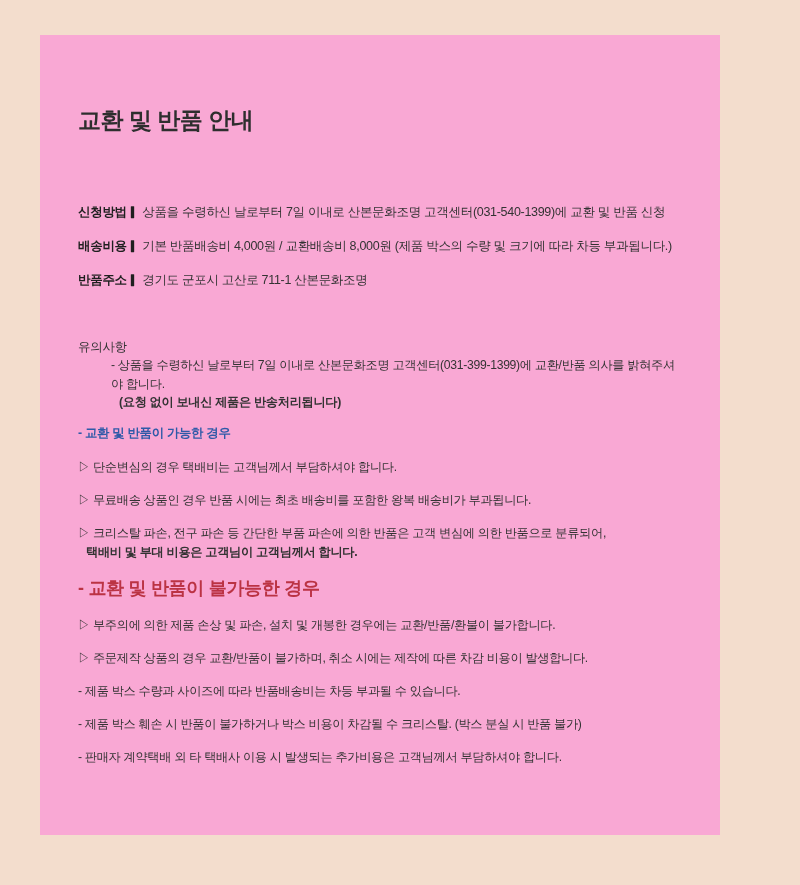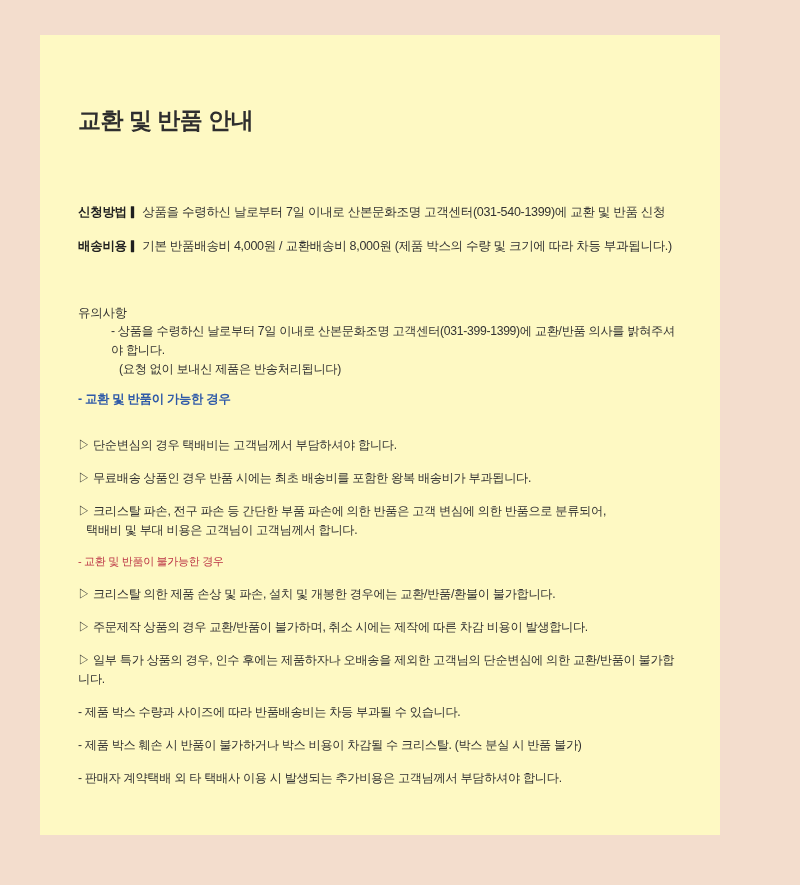--- a/index.html
+++ b/index.html
@@ -12,21 +12,21 @@
     background: #f3ddcd;
     font-family: "Liberation Sans", sans-serif;
     -webkit-font-smoothing: antialiased;
   }
   .page {
     position: absolute;
     left: 40px;
     top: 35px;
     width: 680px;
     height: 800px;
-    background: #fef9c3;
+    background: #f9a8d4;
   }
   .inner {
     padding: 0 38px;
   }
   h1.doc-title {
     margin: 0;
     padding-top: 70px;
     font-size: 23px;
     font-weight: bold;
     letter-spacing: -0.5px;
@@ -61,32 +61,33 @@
     letter-spacing: -0.3px;
     margin-bottom: 14px;
   }
   .line.tight {
     margin-bottom: 13px;
     margin-left: 33px;
   }
   .line .sub {
     display: block;
     padding-left: 8px;
+    font-weight: bold;
   }
   .heading-ok {
     font-size: 12.4px;
     font-weight: bold;
     color: #2f5aa8;
     letter-spacing: -0.3px;
-    margin-bottom: 28px;
+    margin-bottom: 16px;
     margin-top: 4px;
   }
   .heading-no {
-    font-size: 11px;
-    font-weight: normal;
+    font-size: 18px;
+    font-weight: bold;
     color: #bb3344;
     letter-spacing: -0.3px;
     margin-bottom: 16px;
     margin-top: 4px;
   }
 </style>
 </head>
 <body>
 
 <div class="page">
@@ -99,20 +100,24 @@
       <div class="meta-row">
         <span class="label">신청방법</span><span class="label">▎</span>
         <span>상품을 수령하신 날로부터 7일 이내로 산본문화조명 고객센터(031-540-1399)에 교환 및 반품 신청</span>
       </div>
 
       <div class="meta-row">
         <span class="label">배송비용</span><span class="label">▎</span>
         <span>기본 반품배송비 4,000원 / 교환배송비 8,000원 (제품 박스의 수량 및 크기에 따라 차등 부과됩니다.)</span>
       </div>
 
+      <div class="meta-row">
+        <span class="label">반품주소</span><span class="label">▎</span>
+        <span>경기도 군포시 고산로 711-1 산본문화조명</span>
+      </div>
 
     </div>
 
     <div class="notice">
 
       <div class="notice-title">유의사항</div>
 
       <div class="line tight">
         <span>- 상품을 수령하신 날로부터 7일 이내로 산본문화조명 고객센터(031-399-1399)에 교환/반품 의사를 밝혀주셔야 합니다.</span>
         <span class="sub">(요청 없이 보내신 제품은 반송처리됩니다)</span>
@@ -127,27 +132,24 @@
         <span>▷ 무료배송 상품인 경우 반품 시에는 최초 배송비를 포함한 왕복 배송비가 부과됩니다.</span>
       </div>
       <div class="line">
         <span>▷ 크리스탈 파손, 전구 파손 등 간단한 부품 파손에 의한 반품은 고객 변심에 의한 반품으로 분류되어,</span>
         <span class="sub">택배비 및 부대 비용은 고객님이 고객님께서 합니다.</span>
       </div>
 
       <div class="heading-no">- 교환 및 반품이 불가능한 경우</div>
 
       <div class="line">
-        <span>▷ 크리스탈 의한 제품 손상 및 파손, 설치 및 개봉한 경우에는 교환/반품/환불이 불가합니다.</span>
+        <span>▷ 부주의에 의한 제품 손상 및 파손, 설치 및 개봉한 경우에는 교환/반품/환불이 불가합니다.</span>
       </div>
       <div class="line">
         <span>▷ 주문제작 상품의 경우 교환/반품이 불가하며, 취소 시에는 제작에 따른 차감 비용이 발생합니다.</span>
-      </div>
-      <div class="line">
-        <span>▷ 일부 특가 상품의 경우, 인수 후에는 제품하자나 오배송을 제외한 고객님의 단순변심에 의한 교환/반품이 불가합니다.</span>
       </div>
       <div class="line">
         <span>- 제품 박스 수량과 사이즈에 따라 반품배송비는 차등 부과될 수 있습니다.</span>
       </div>
       <div class="line">
         <span>- 제품 박스 훼손 시 반품이 불가하거나 박스 비용이 차감될 수 크리스탈. (박스 분실 시 반품 불가)</span>
       </div>
       <div class="line">
         <span>- 판매자 계약택배 외 타 택배사 이용 시 발생되는 추가비용은 고객님께서 부담하셔야 합니다.</span>
       </div>

